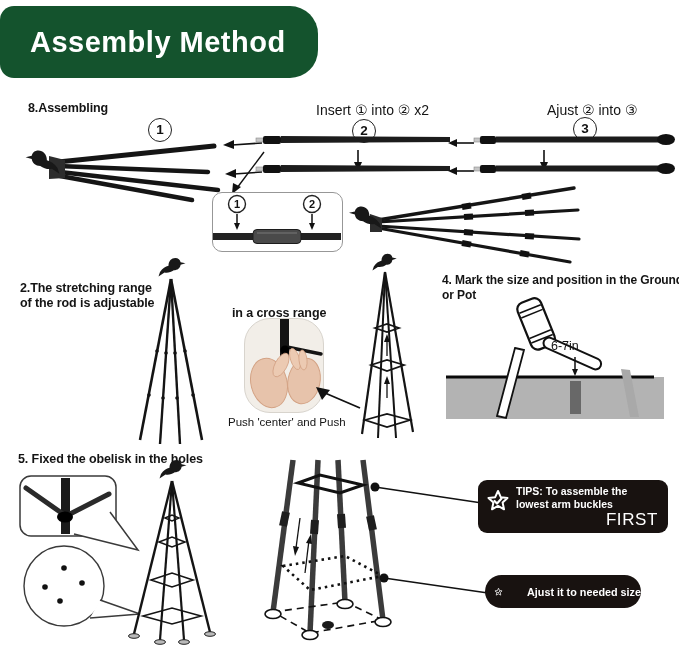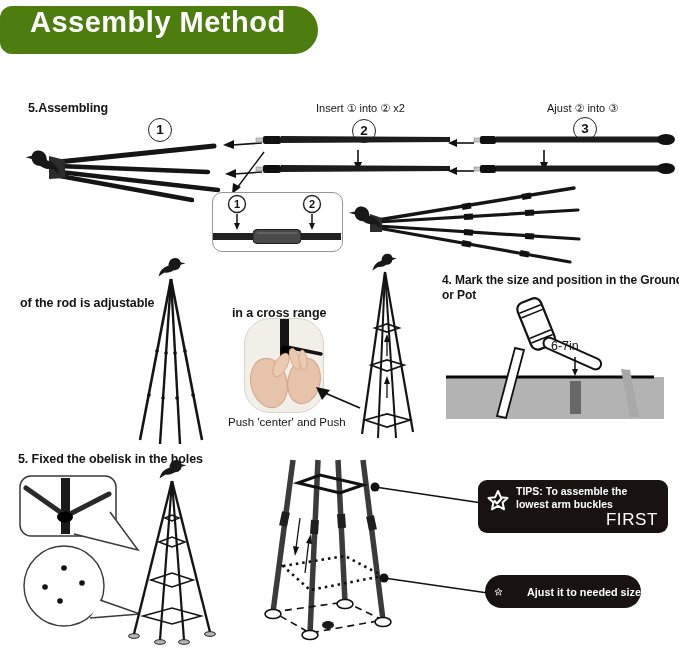--- a/index.html
+++ b/index.html
@@ -1,43 +1,43 @@
 <!DOCTYPE html>
 <html><head>
 <meta charset="utf-8">
 <style>
   *{box-sizing:border-box;margin:0;padding:0}
   body{background:#fff;font-family:"Liberation Sans","DejaVu Sans",sans-serif}
   #canvas{position:relative;width:679px;height:648px;background:#fff;overflow:hidden;color:#111}
   .abs{position:absolute}
   .step-title{position:absolute;font-weight:bold;font-size:12.5px;line-height:15.5px;color:#141414;letter-spacing:-.1px;white-space:nowrap}
-  .caption{position:absolute;font-size:11px;color:#141414;white-space:nowrap}
+  .caption{position:absolute;font-size:14px;color:#141414;white-space:nowrap}
   .badge{position:absolute;width:24px;height:24px;border:1.6px solid #222;border-radius:50%;background:#fff;text-align:center;line-height:21px;font-size:13.5px;font-weight:bold;color:#111}
-  .banner{position:absolute;left:0;top:6px;width:318px;height:48px;background:#4d7c0f;border-radius:14px 28px 28px 14px;display:flex;align-items:flex-start}
+  .banner{position:absolute;left:0;top:6px;width:318px;height:72px;background:#14532d;border-radius:14px 28px 28px 14px;display:flex;align-items:center}
   .banner-title{color:#fff;font-weight:bold;font-size:29px;padding-left:30px;letter-spacing:.5px}
   .inset{position:absolute;left:212px;top:192px;width:131px;height:60px;border:1.6px solid #979797;border-radius:10px;background:#fff}
   .photo{position:absolute;left:244px;top:318px;width:80px;height:95px;border-radius:26px;background:#f2eee8;overflow:hidden;border:1px solid #d8d4cd}
   .tipbox{position:absolute;background:#181210;color:#fff}
   .tip1{left:478px;top:480px;width:190px;height:53px;border-radius:9px}
   .tip1-text{position:absolute;left:38px;top:5px;width:146px;font-size:10.5px;font-weight:bold;line-height:13px}
   .tip1-first{position:absolute;right:10px;bottom:3px;font-size:17px;font-weight:normal;letter-spacing:.6px}
   .tip2{left:485px;top:575px;width:156px;height:33px;border-radius:17px;display:flex;align-items:center;gap:24px;padding-left:9px}
   .tip2-text{font-size:10.8px;font-weight:bold;white-space:nowrap}
   svg{display:block}
 </style>
 </head>
 <body>
 
 <div id="canvas">
 
   <div class="banner">
     <span class="banner-title">Assembly Method</span>
   </div>
 
-  <span class="step-title" style="left:28px;top:101px">5.Assembling</span>
+  <span class="step-title" style="left:28px;top:101px">8.Assembling</span>
   <div class="badge" style="left:148px;top:118px">1</div>
 
   <svg class="abs" style="left:22px;top:126px" width="200" height="80" viewBox="0 0 200 80">
     <line x1="36" y1="36" x2="192" y2="20" stroke="#151515" stroke-width="5" stroke-linecap="round"></line>
     <line x1="36" y1="40" x2="186" y2="46" stroke="#151515" stroke-width="4.5" stroke-linecap="round"></line>
     <line x1="38" y1="46" x2="196" y2="64" stroke="#151515" stroke-width="4.5" stroke-linecap="round"></line>
     <line x1="38" y1="50" x2="170" y2="74" stroke="#151515" stroke-width="4.5" stroke-linecap="round"></line>
     <polygon points="27,30 43,34 43,52 27,53" fill="#2c2c2c"></polygon>
     <path transform="translate(38,22) scale(-1.25,1.25)" fill="#181818" d="M2 16 C4.5 12.5 7.5 10.5 10.5 9.8 C10.5 5 13.5 2 17.3 2 C20.2 2 22.2 3.8 22.6 6.2 L27.5 7.3 L22.6 8.8 C22.2 12.2 19.5 14.3 15.8 14.3 C13 16.4 9.5 17.2 6.5 16.6 L0.5 20.5 Z"></path>
   </svg>
@@ -112,20 +112,21 @@
     <line x1="122" y1="35" x2="131" y2="34.5" stroke="#111" stroke-width="6"></line>
     <line x1="183" y1="31" x2="192" y2="30.5" stroke="#111" stroke-width="6"></line>
     <line x1="122" y1="50" x2="131" y2="50.7" stroke="#111" stroke-width="6"></line>
     <line x1="183" y1="54" x2="192" y2="54.6" stroke="#111" stroke-width="6"></line>
     <line x1="120" y1="61" x2="129" y2="62.6" stroke="#111" stroke-width="6"></line>
     <line x1="178" y1="71" x2="187" y2="72.6" stroke="#111" stroke-width="6"></line>
     <polygon points="28,32 40,36 40,50 28,50" fill="#2c2c2c"></polygon>
     <path transform="translate(40,22) scale(-1.2,1.2)" fill="#181818" d="M2 16 C4.5 12.5 7.5 10.5 10.5 9.8 C10.5 5 13.5 2 17.3 2 C20.2 2 22.2 3.8 22.6 6.2 L27.5 7.3 L22.6 8.8 C22.2 12.2 19.5 14.3 15.8 14.3 C13 16.4 9.5 17.2 6.5 16.6 L0.5 20.5 Z"></path>
   </svg>
 
+  <span class="step-title" style="left:20px;top:281px">2.The stretching range</span>
   <span class="step-title" style="left:20px;top:296px">of the rod is adjustable</span>
   <svg class="abs" style="left:130px;top:254px" width="90" height="192" viewBox="0 0 90 192">
     <path transform="translate(28,2)" fill="#181818" d="M2 16 C4.5 12.5 7.5 10.5 10.5 9.8 C10.5 5 13.5 2 17.3 2 C20.2 2 22.2 3.8 22.6 6.2 L27.5 7.3 L22.6 8.8 C22.2 12.2 19.5 14.3 15.8 14.3 C13 16.4 9.5 17.2 6.5 16.6 L0.5 20.5 Z"></path>
     <line x1="41" y1="25" x2="10" y2="186" stroke="#141414" stroke-width="2.6"></line>
     <line x1="41" y1="25" x2="30" y2="190" stroke="#141414" stroke-width="2.4"></line>
     <line x1="41" y1="25" x2="50" y2="190" stroke="#141414" stroke-width="2.4"></line>
     <line x1="41" y1="25" x2="72" y2="186" stroke="#141414" stroke-width="2.6"></line>
     <circle cx="27" cy="97" r="1.8" fill="#111"></circle>
       <circle cx="19" cy="141" r="1.8" fill="#111"></circle>
     <circle cx="36" cy="99" r="1.8" fill="#111"></circle>

